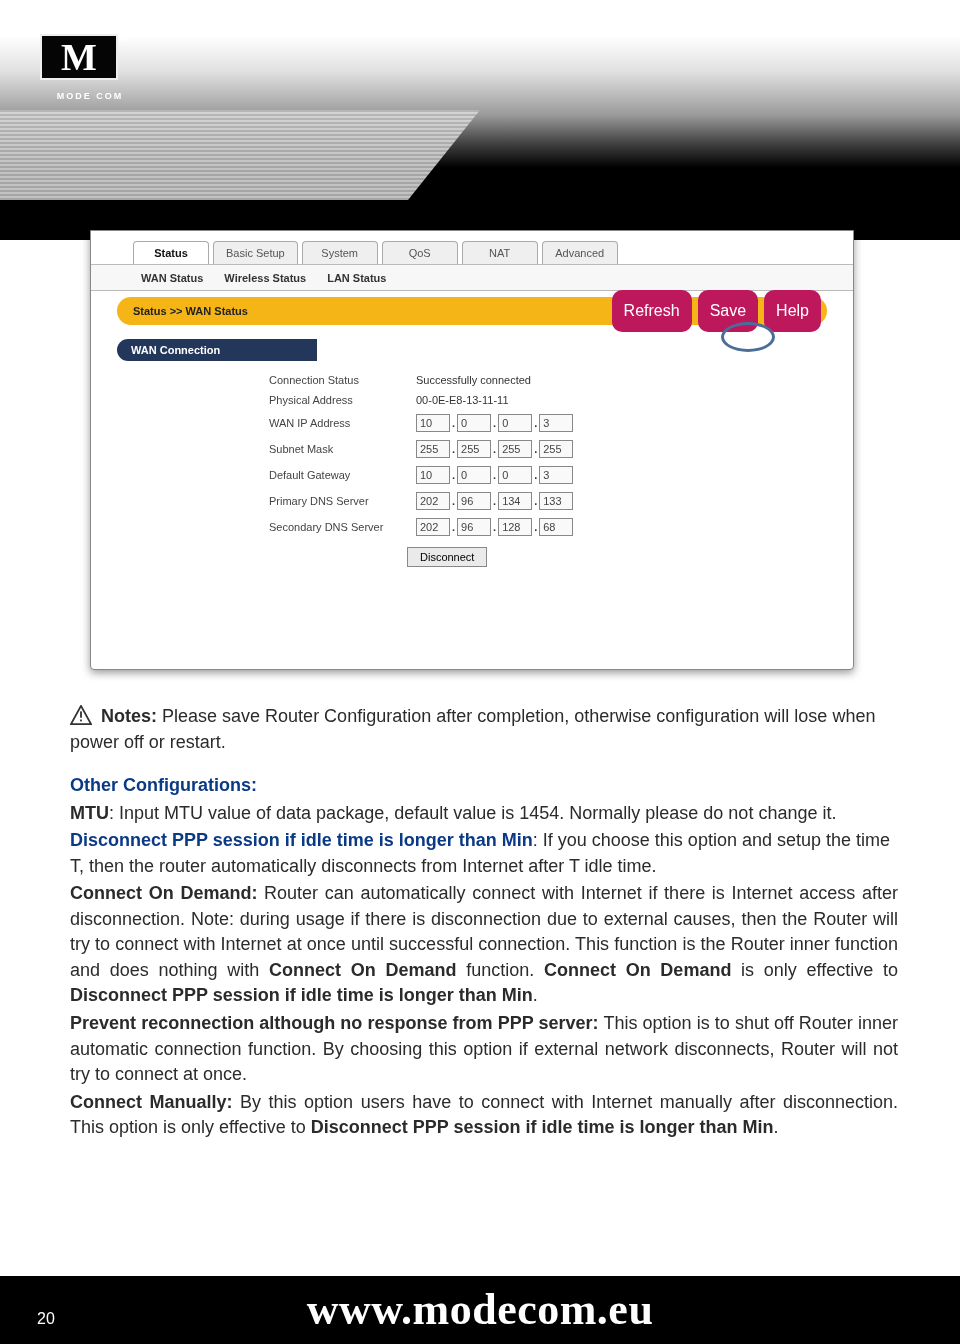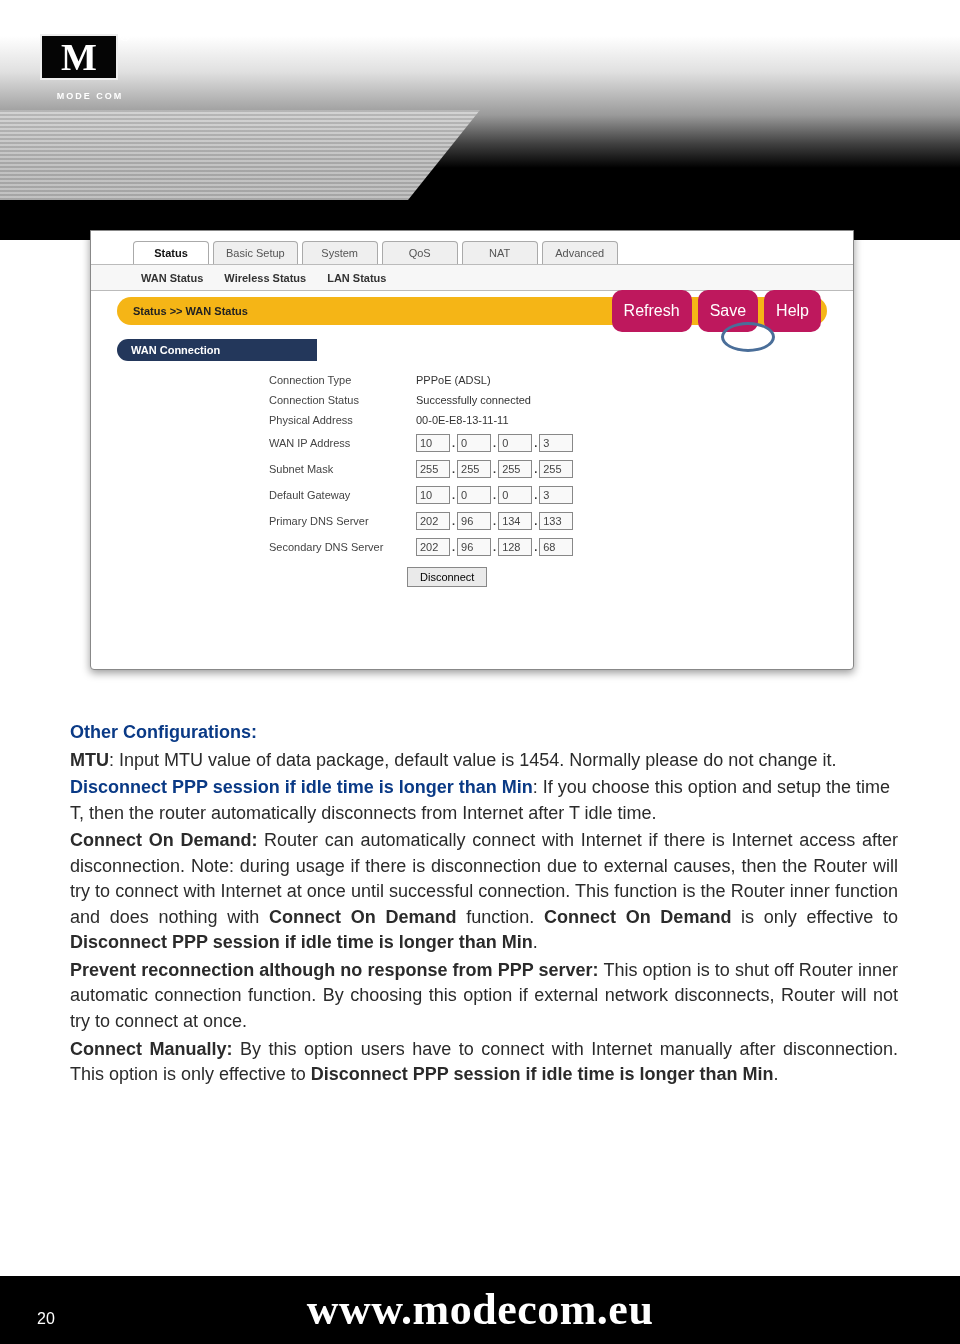--- a/index.html
+++ b/index.html
@@ -114,24 +114,20 @@
     <span class="crumb">Status &gt;&gt; WAN Status</span>
     <span class="bc-btn">Refresh</span>
     <span class="bc-btn">Save</span>
     <span class="bc-btn">Help</span>
   </div>
   <div class="save-circle"></div>
   <div class="section-bar">WAN Connection</div>
 
   <table class="form-table">
     <tbody>
-        <tr>
-      <td class="label">Connection Type</td>
-      <td>PPPoE (ADSL)</td>
-    </tr>
     <tr>
       <td class="label">Connection Status</td>
       <td>Successfully connected</td>
     </tr>
     <tr>
       <td class="label">Physical Address</td>
       <td>00-0E-E8-13-11-11</td>
     </tr>
     <tr>
       <td class="label">WAN IP Address</td>
@@ -162,20 +158,30 @@
       <td class="ip-cell">
         <input value="202" style=""><span class="dot">.</span><input value="96" style=""><span class="dot">.</span><input value="128" style=""><span class="dot">.</span><input value="68" style="">
       </td>
     </tr>
   </tbody>
     </table>
   <button class="disc-btn">Disconnect</button>
 </div>
 
 <div class="body-text">
+  <p>
+    <span class="warn-icon">
+      <svg viewBox="0 0 24 22">
+          <polygon points="12,1 23,21 1,21" fill="none" stroke="#333" stroke-width="2"></polygon>
+          <rect x="11" y="7" width="2" height="7" fill="#333"></rect>
+          <rect x="11" y="16" width="2" height="2" fill="#333"></rect>
+        </svg>
+    </span>
+    <span class="bold">Notes:</span><span> Please save Router Configuration after completion, otherwise configuration will lose when power off or restart.</span>
+  </p>
   <p style="height:14px"></p>
   <p class="blue">Other Configurations:</p>
   <p>
     <span class="bold">MTU</span><span>: Input MTU value of data package, default value is 1454. Normally please do not change it.</span>
   </p>
   <p>
     <span class="blue">Disconnect PPP session if idle time is longer than  Min</span><span>: If you choose this option and setup the time T, then the router  automatically disconnects from Internet after T idle time.</span>
   </p>
   <p style="text-align:justify">
     <span class="bold">Connect On Demand:</span><span> Router can automatically connect with Internet if there is Internet access after disconnection. Note: during usage if there is disconnection due to external causes, then the Router will try to connect with Internet at once until successful connection. This function is the Router inner function and does nothing with </span><span class="bold">Connect On Demand</span><span> function. </span><span class="bold">Connect On Demand</span><span> is only effective to </span><span class="bold">Disconnect PPP session if idle time is longer than  Min</span><span>.</span>

